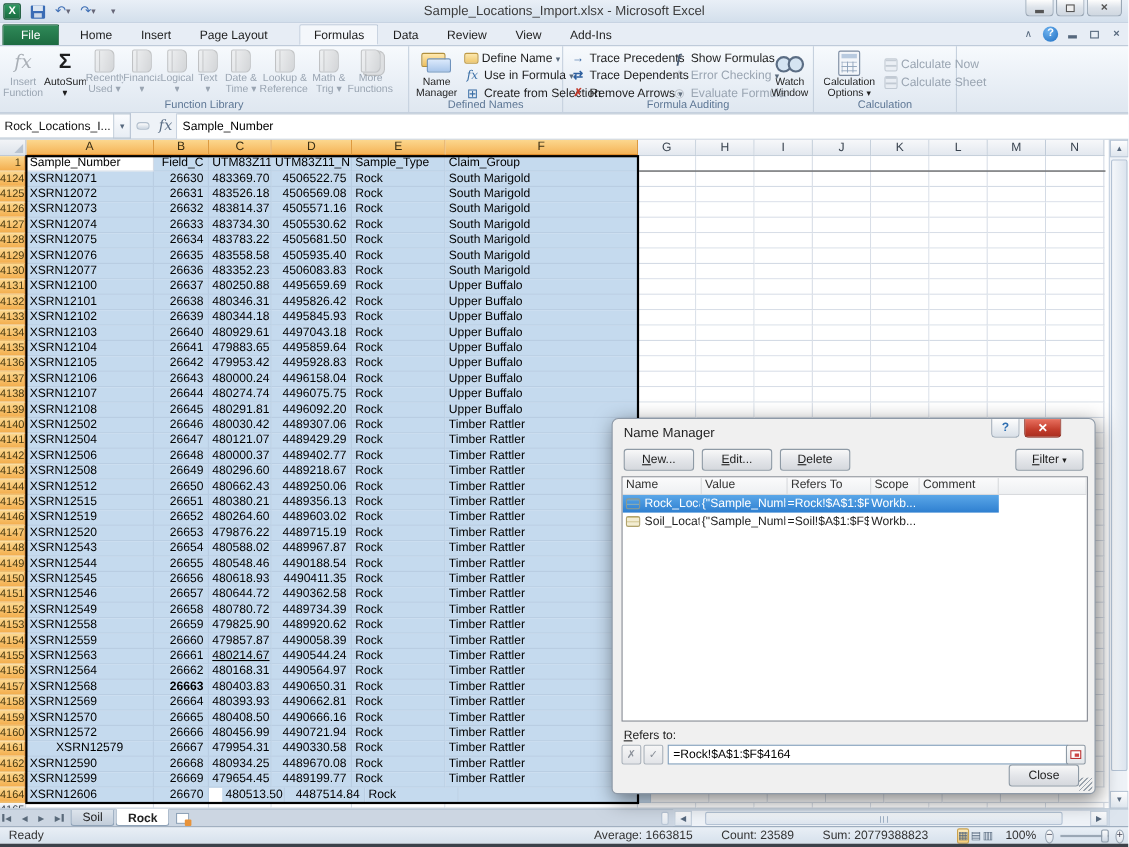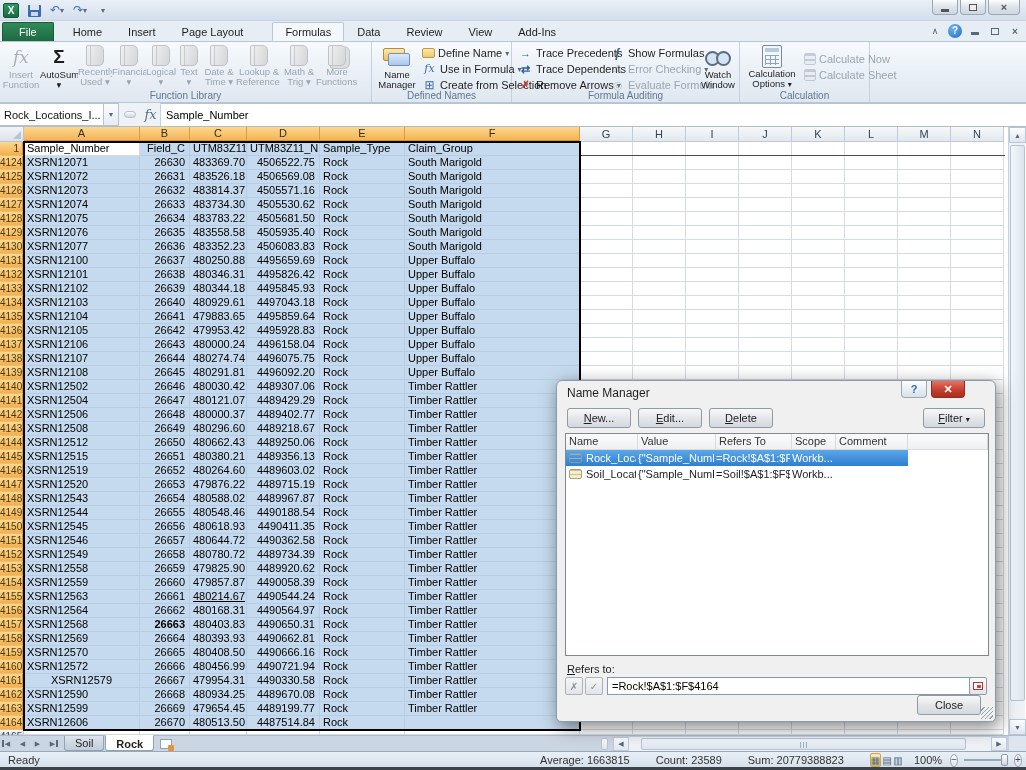--- a/index.html
+++ b/index.html
@@ -237,20 +237,21 @@
           <span class="qat-caret">▾</span>
         </span>
       <span class="qat-btn">
           <span class="qat-glyph">↷</span>
           <span class="qat-caret">▾</span>
         </span>
       <span class="qat-btn">
           <span class="qat-caret">▾</span>
         </span>
     </div>
+    <div class="tb-title">Sample_Locations_Import.xlsx - Microsoft Excel</div>
     <div class="winbtns">
       <div class="winbtn" style="width:26px">
           <span class="ico-min"></span>
         </div>
       <div class="winbtn" style="width:26px">
           <span class="ico-restore"></span>
         </div>
       <div class="winbtn" style="width:32px">
           <span class="ico-close-x">×</span>
         </div>
@@ -1154,21 +1155,21 @@
           <div class="g-cell empty" style="width: 53px;"></div>
           <div class="g-cell empty" style="width: 53px;"></div>
           <div class="g-cell empty" style="width: 53px;"></div>
           <div class="g-cell empty" style="width: 53px;"></div>
           <div class="g-cell empty" style="width: 53px;"></div>
         </div>
         <div class="g-row">
           <div class="g-gut">4164</div>
           <div class="g-cell selc" style="width: 116px;">XSRN12606</div>
           <div class="g-cell r selc" style="width: 50px;">26670</div>
-          <div class="g-cell r selc" style="width: 57px;">480513.50</div>
+          <div class="g-cell r selc" style="width: 57px; margin-left: 12px;">480513.50</div>
           <div class="g-cell r selc" style="width: 73px;">4487514.84</div>
           <div class="g-cell selc" style="width: 85px;">Rock</div>
           <div class="g-cell selc" style="width: 175px;"></div>
           <div class="g-cell empty" style="width: 53px;"></div>
           <div class="g-cell empty" style="width: 53px;"></div>
           <div class="g-cell empty" style="width: 53px;"></div>
           <div class="g-cell empty" style="width: 53px;"></div>
           <div class="g-cell empty" style="width: 53px;"></div>
           <div class="g-cell empty" style="width: 53px;"></div>
           <div class="g-cell empty" style="width: 53px;"></div>

